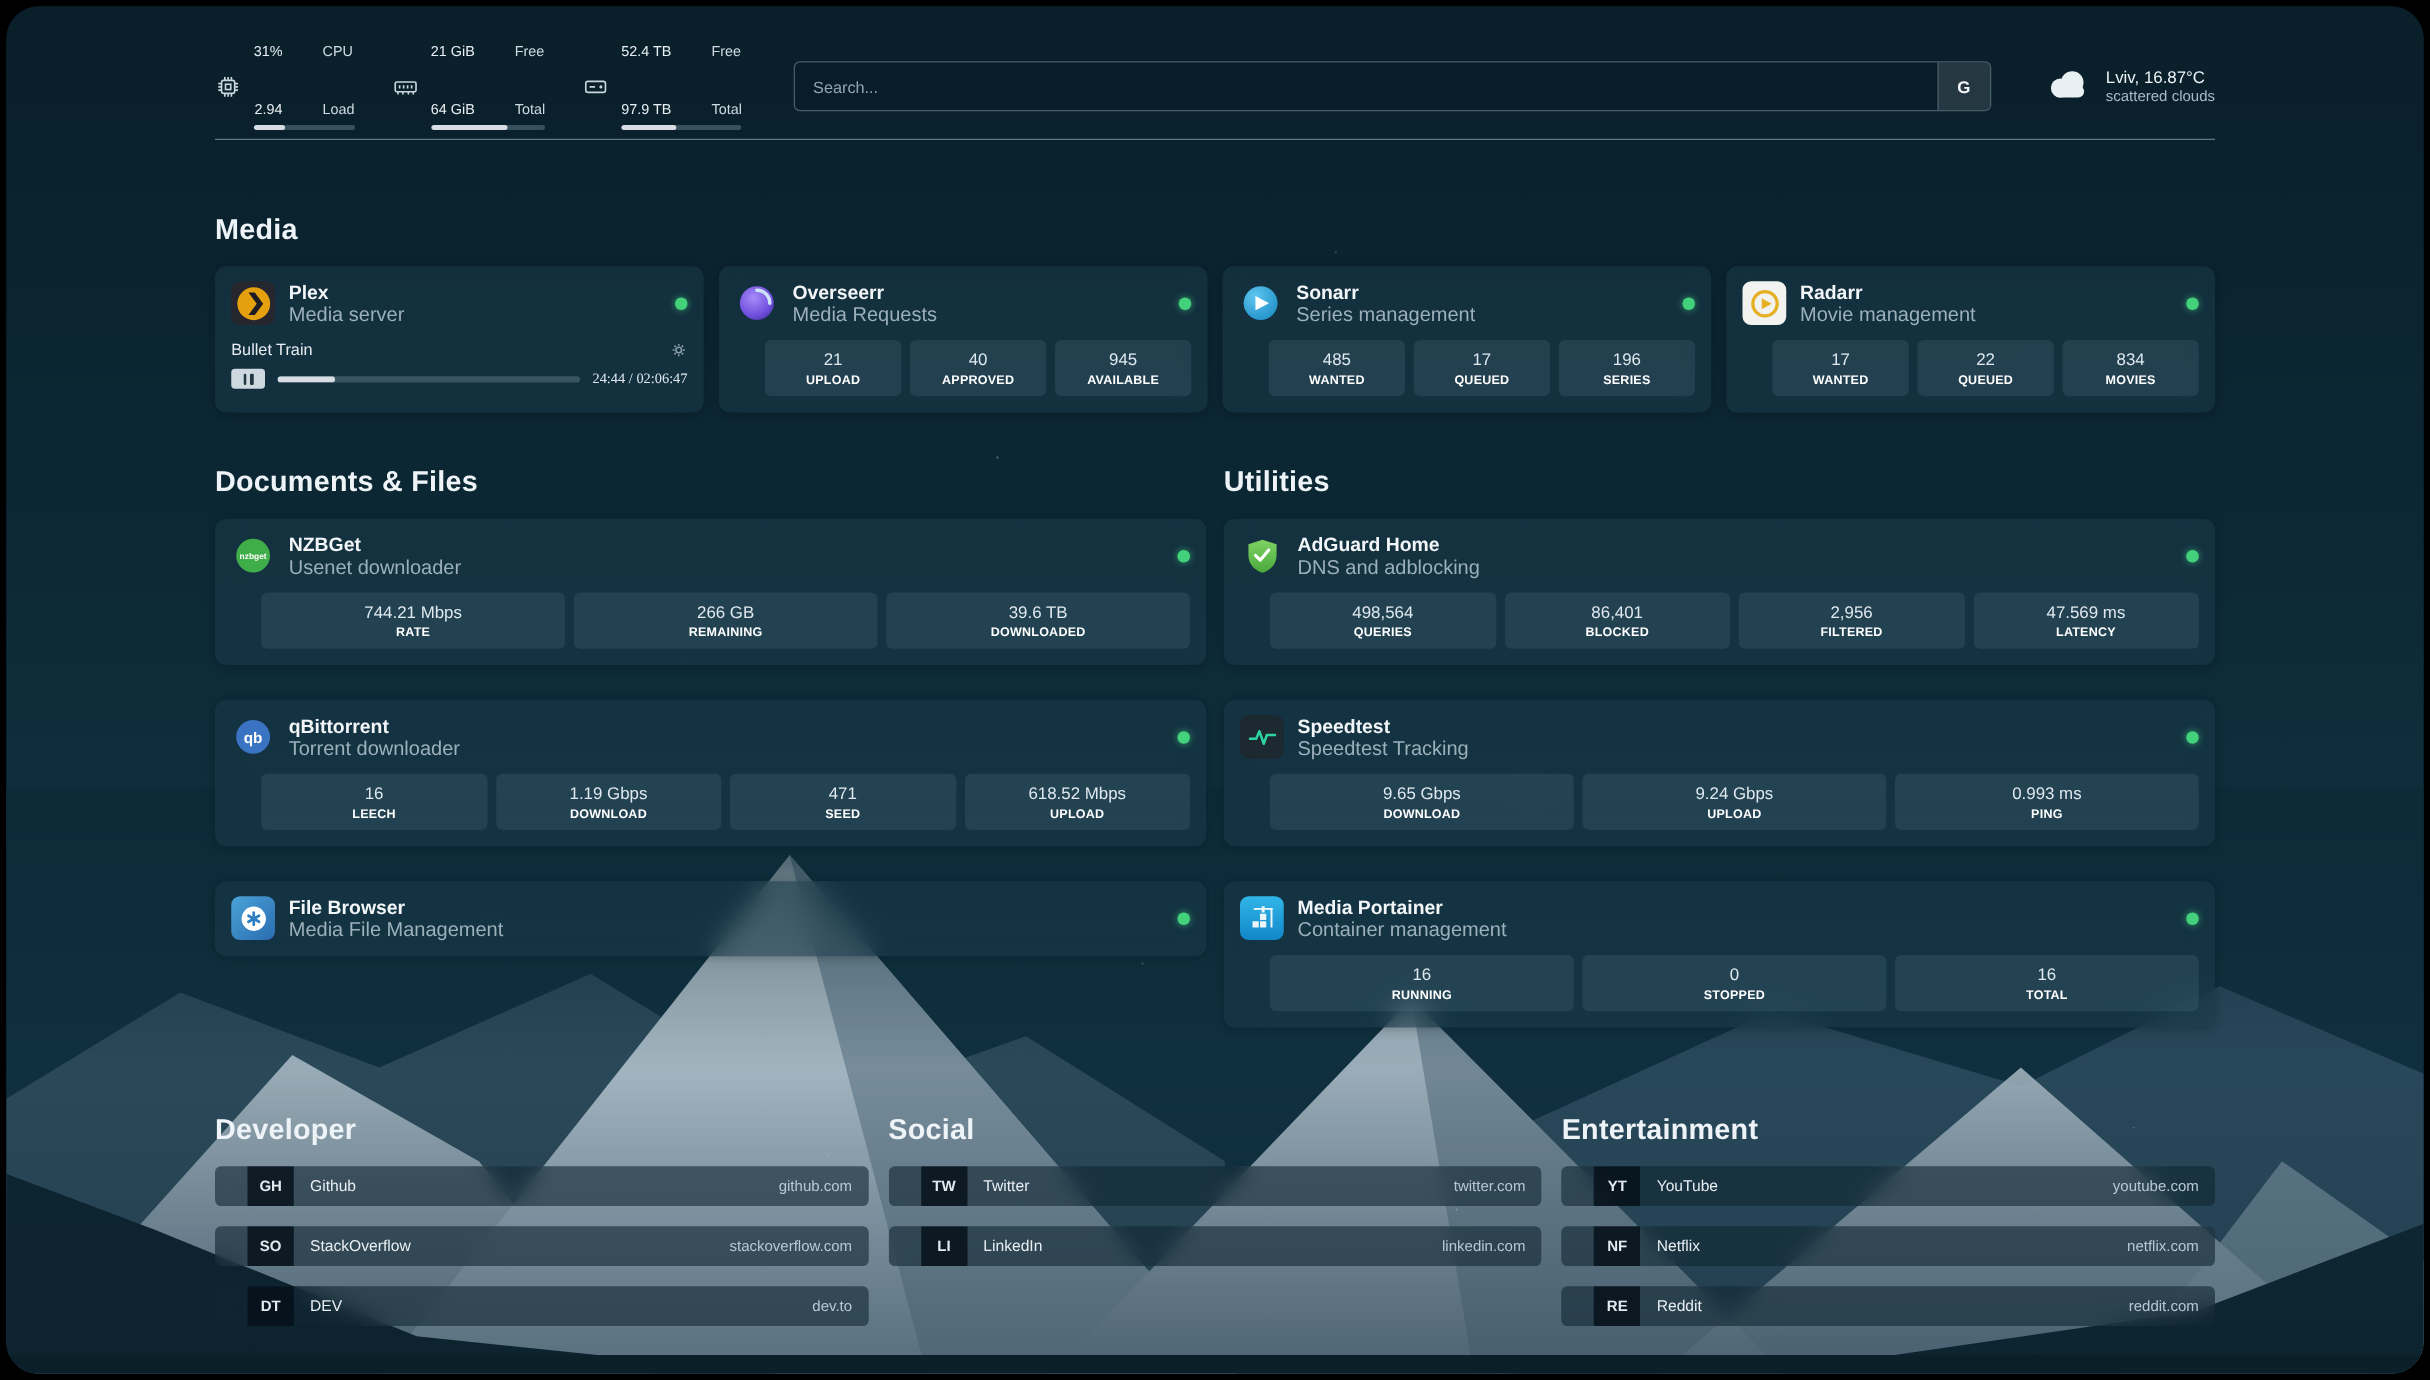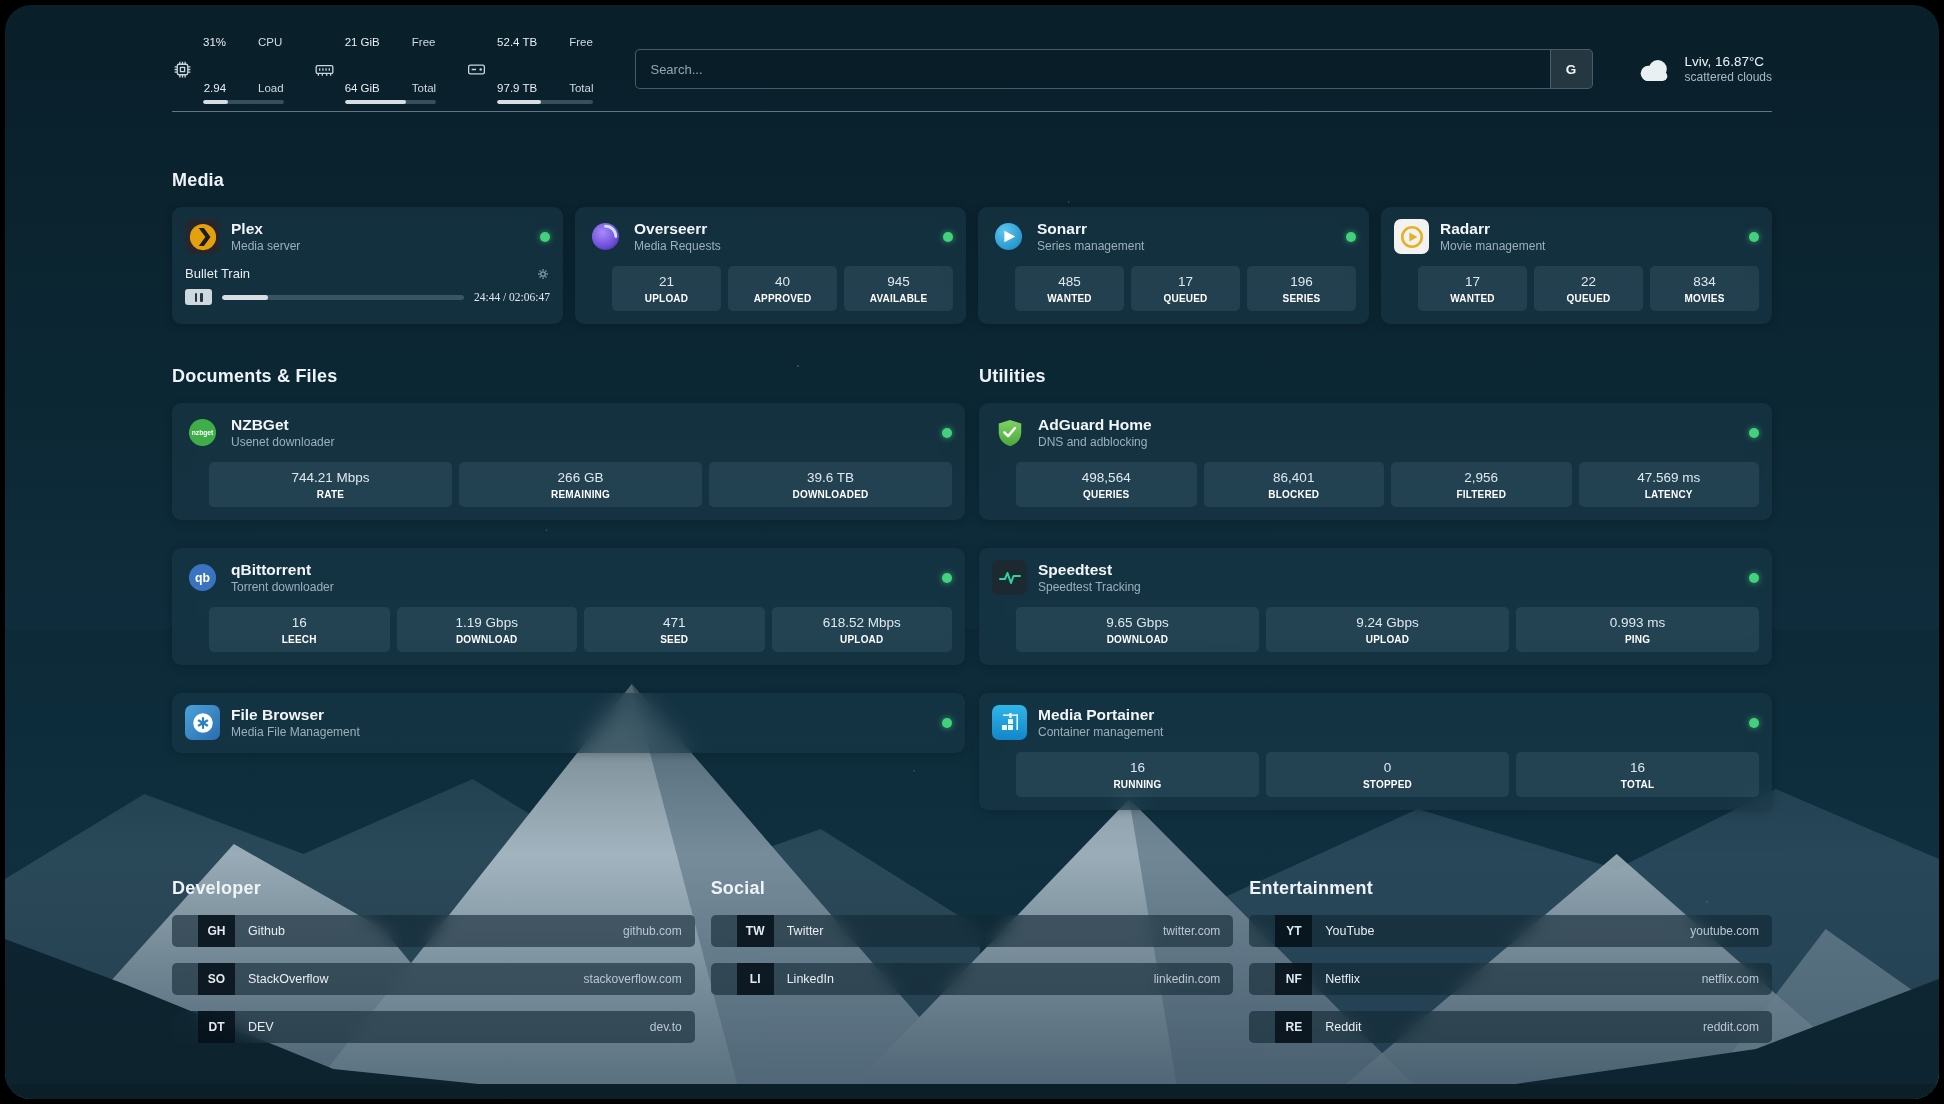--- a/index.html
+++ b/index.html
@@ -51,41 +51,41 @@
   .res-bar{height:4px;background:rgba(130,158,172,.38);border-radius:2px;margin-top:5px;overflow:hidden;}
   .res-bar i{display:block;height:100%;background:#d6dee3;border-radius:2px;}
   .search{flex:1;display:flex;align-items:stretch;height:38px;margin:0 42px;
     background:rgba(10,28,38,.55);border:1px solid rgba(160,190,205,.4);border-radius:5px;overflow:hidden;}
   .search input{flex:1;background:transparent;border:none;outline:none;color:#e7eef2;font-size:13px;
     padding:0 14px;font-family:"Liberation Sans",sans-serif;}
   .search input::placeholder{color:#93a7b3;}
   .search-btn{width:42px;border:none;border-left:1px solid rgba(160,190,205,.3);cursor:pointer;
     background:rgba(230,240,245,.13);color:#f2f6f8;font-size:13.5px;font-weight:600;
     font-family:"Liberation Sans",sans-serif;}
-  .weather{display:flex;align-items:flex-end;gap:12px;}
+  .weather{display:flex;align-items:flex-start;gap:12px;}
   .w-main{font-size:13.5px;color:#eef3f6;line-height:17px;}
   .w-sub{font-size:12px;color:#a7bac4;line-height:15px;}
   .divider{height:1px;background:rgba(205,222,231,.45);margin-top:18px;}
   
-  .sec-title{font-size:18px;font-weight:600;color:#edf3f6;letter-spacing:.2px;margin:0;}
+  .sec-title{font-size:23px;font-weight:600;color:#edf3f6;letter-spacing:.2px;margin:0;}
   .media-title{margin:58px 0 16px;}
   
   .grid4{display:grid;grid-template-columns:repeat(4,1fr);gap:12px;}
   .twocol{display:grid;grid-template-columns:1fr 1fr;gap:14px;margin-top:42px;align-items:start;}
   .col-title{margin:0 0 16px;}
   .stack{display:flex;flex-direction:column;gap:28px;}
   .card{
     position:relative;background:rgba(26,56,72,.58);border-radius:9px;padding:12px 13px 13px;
     backdrop-filter:blur(10px);box-shadow:0 1px 8px rgba(0,10,16,.25);cursor:pointer;
   }
   .card-head{display:flex;align-items:center;gap:11px;}
   .svc-icon{width:35px;height:35px;border-radius:7px;flex:none;display:flex;align-items:center;justify-content:center;}
   .svc-meta{min-width:0;}
   .svc-name{font-size:15.5px;font-weight:600;color:#f2f6f8;line-height:19px;}
-  .svc-sub{font-size:12px;color:#9cb0bb;line-height:15px;margin-top:1px;}
+  .svc-sub{font-size:16px;color:#9cb0bb;line-height:15px;margin-top:1px;}
   .dot{width:10px;height:10px;border-radius:50%;background:#43d17c;margin-left:auto;flex:none;
     box-shadow:0 0 6px rgba(67,209,124,.7);}
   .stats{display:grid;gap:7px;margin-top:12px;padding-left:24px;}
   .cols3{grid-template-columns:repeat(3,1fr);}
   .cols4{grid-template-columns:repeat(4,1fr);}
   .stat{background:rgba(190,225,240,.09);border-radius:5px;padding:7px 4px 6px;text-align:center;}
   .stat-val{font-size:13.5px;color:#dfe9ef;line-height:17px;white-space:nowrap;}
   .stat-lab{font-size:10px;font-weight:700;color:#fff;letter-spacing:.2px;margin-top:3px;line-height:12px;}
   
   .player-top{display:flex;justify-content:space-between;align-items:center;margin-top:12px;

